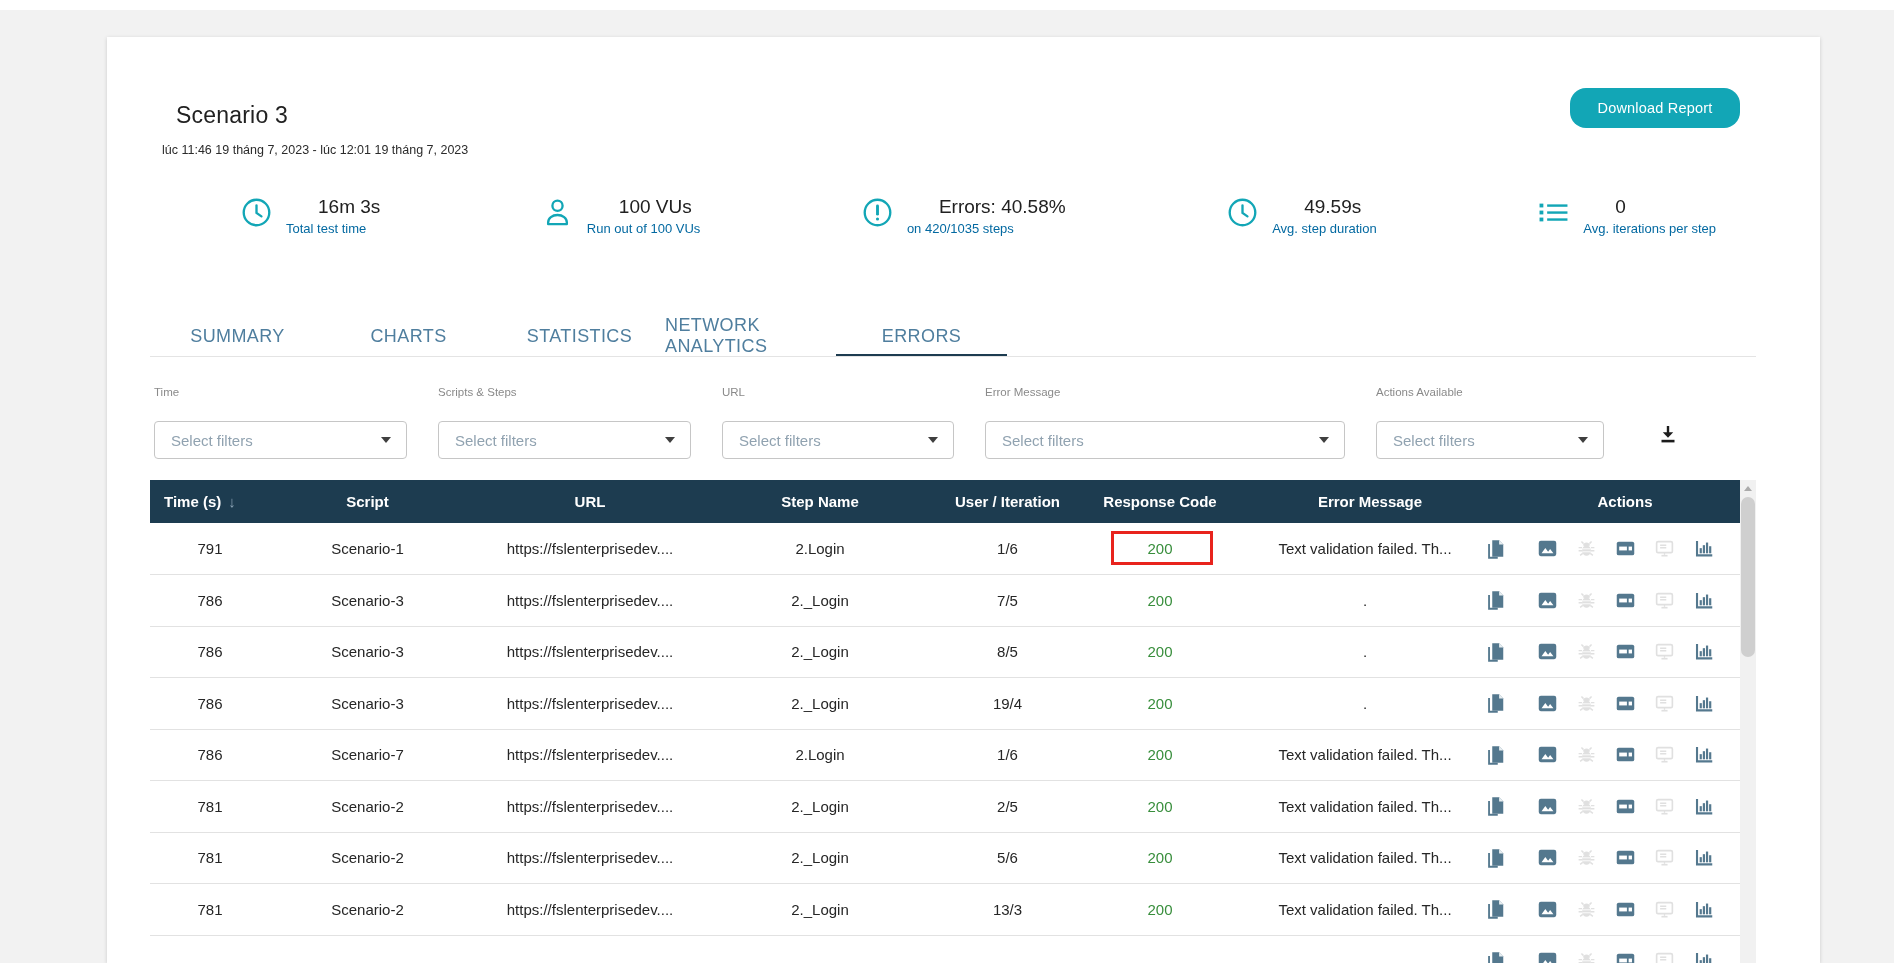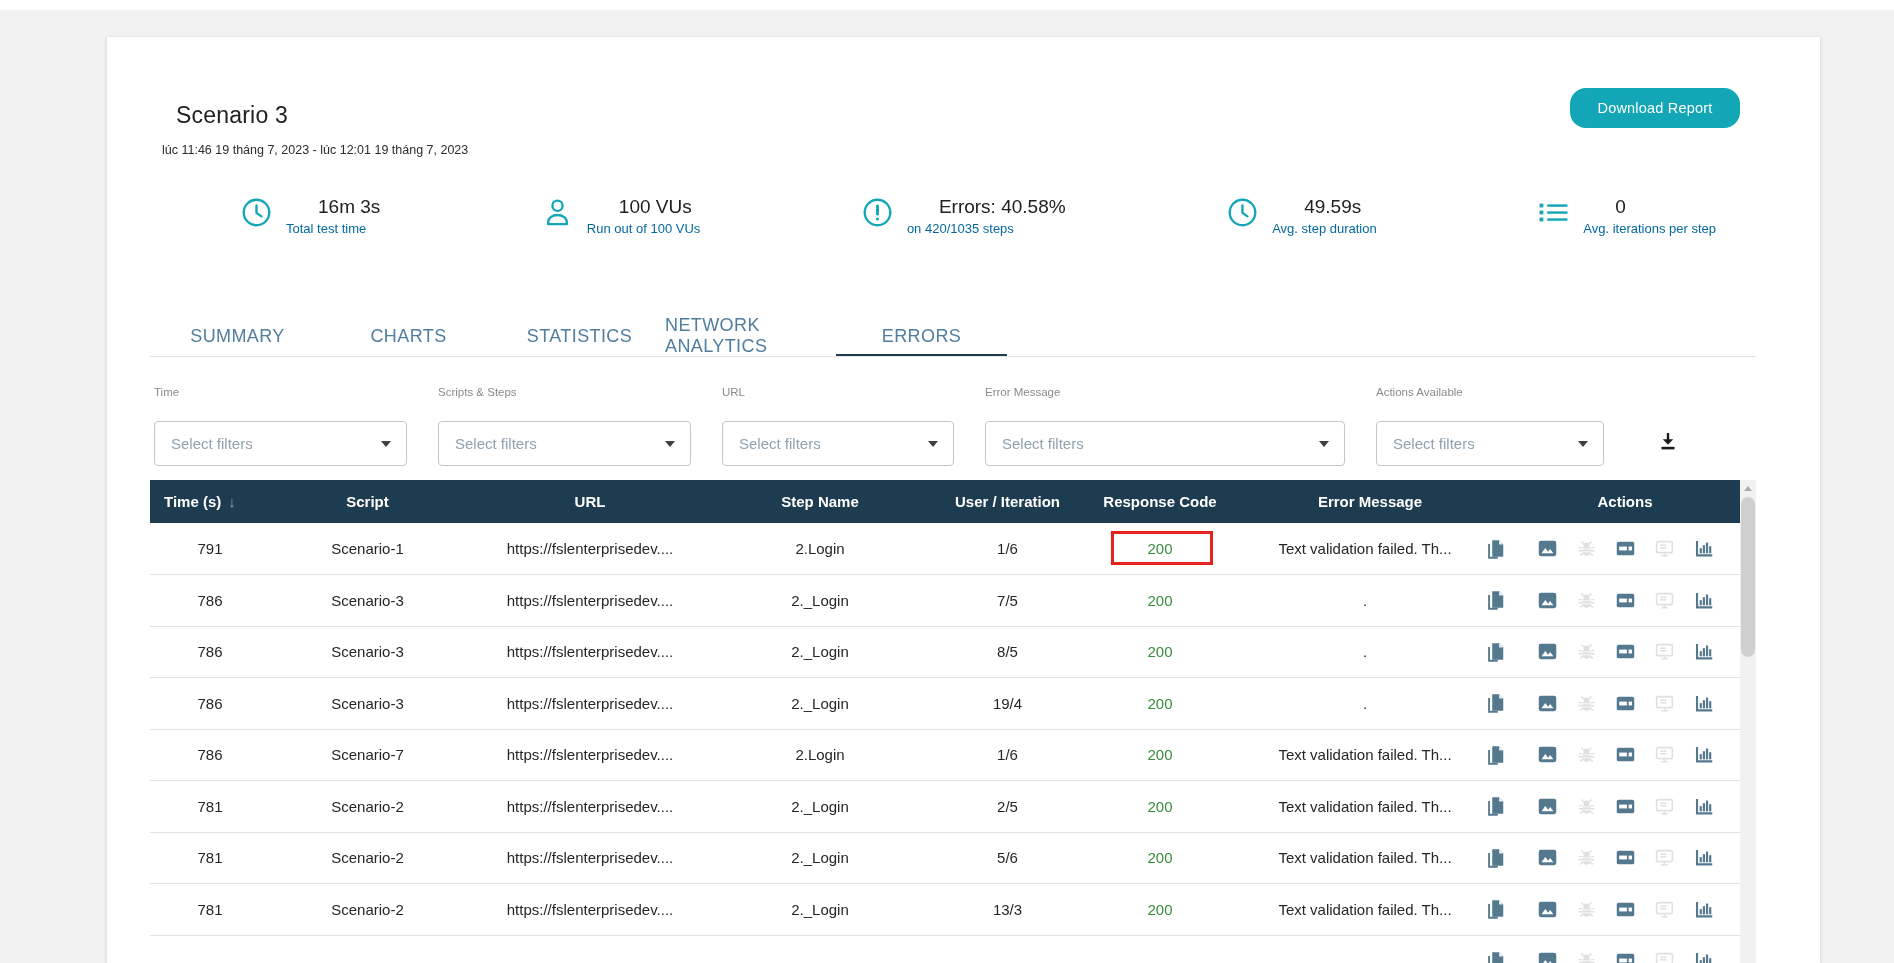--- a/index.html
+++ b/index.html
@@ -37,21 +37,21 @@
          font-size:18px; font-weight:500; letter-spacing:.4px; color:var(--tabText); cursor:pointer; }
   .tab.active::after { content:""; position:absolute; left:0; right:0; bottom:0; height:3px; background:var(--headerBg); }
   .tabs-divider { position:absolute; top:319px; left:43px; right:64px; height:1px; background:#e4e4e4; }
   
   .filters { position:absolute; top:349px; left:47px; right:64px; display:flex; gap:31px; }
   .filter { flex:none; }
   .filter:nth-child(1){width:253px} .filter:nth-child(2){width:253px}
   .filter:nth-child(3){width:232px} .filter:nth-child(4){width:360px}
   .filter:nth-child(5){width:228px}
   .filter-label { font-size:11.5px; color:#8a8a8a; margin-bottom:5px; }
-  .filter-box { width:100%; height:45px; border:1px solid #c6c6c6; border-radius:4px; background:#fff;
+  .filter-box { width:100%; height:38px; border:1px solid #c6c6c6; border-radius:4px; background:#fff;
                 display:flex; align-items:center; padding:0 15px 0 16px; cursor:pointer;margin-top:23px; }
   .filter-placeholder { flex:1; font-size:15px; color:#90a2b0; }
   .caret { width:0; height:0; border-left:5.5px solid transparent; border-right:5.5px solid transparent; border-top:6.5px solid #3f3f3f; }
   .filter-download { margin-left:auto; margin-right:76px; align-self:flex-end; margin-bottom:12px; cursor:pointer; width:24px; height:24px; }
   
   .table-wrap { position:absolute; top:443px; left:43px; width:1606px; height:483px; }
   table.errors { border-collapse:collapse; table-layout:fixed; width:1590px; }
   thead th { background:var(--headerBg); color:#fff; font-size:15px; font-weight:700; height:43px; text-align:center; padding:12px; cursor:pointer; }
   thead th.col-time { text-align:left; padding-left:14px; }
   .sort-arrow { color:#8ba3b5; font-weight:400; font-size:15px; margin-left:7px; }

